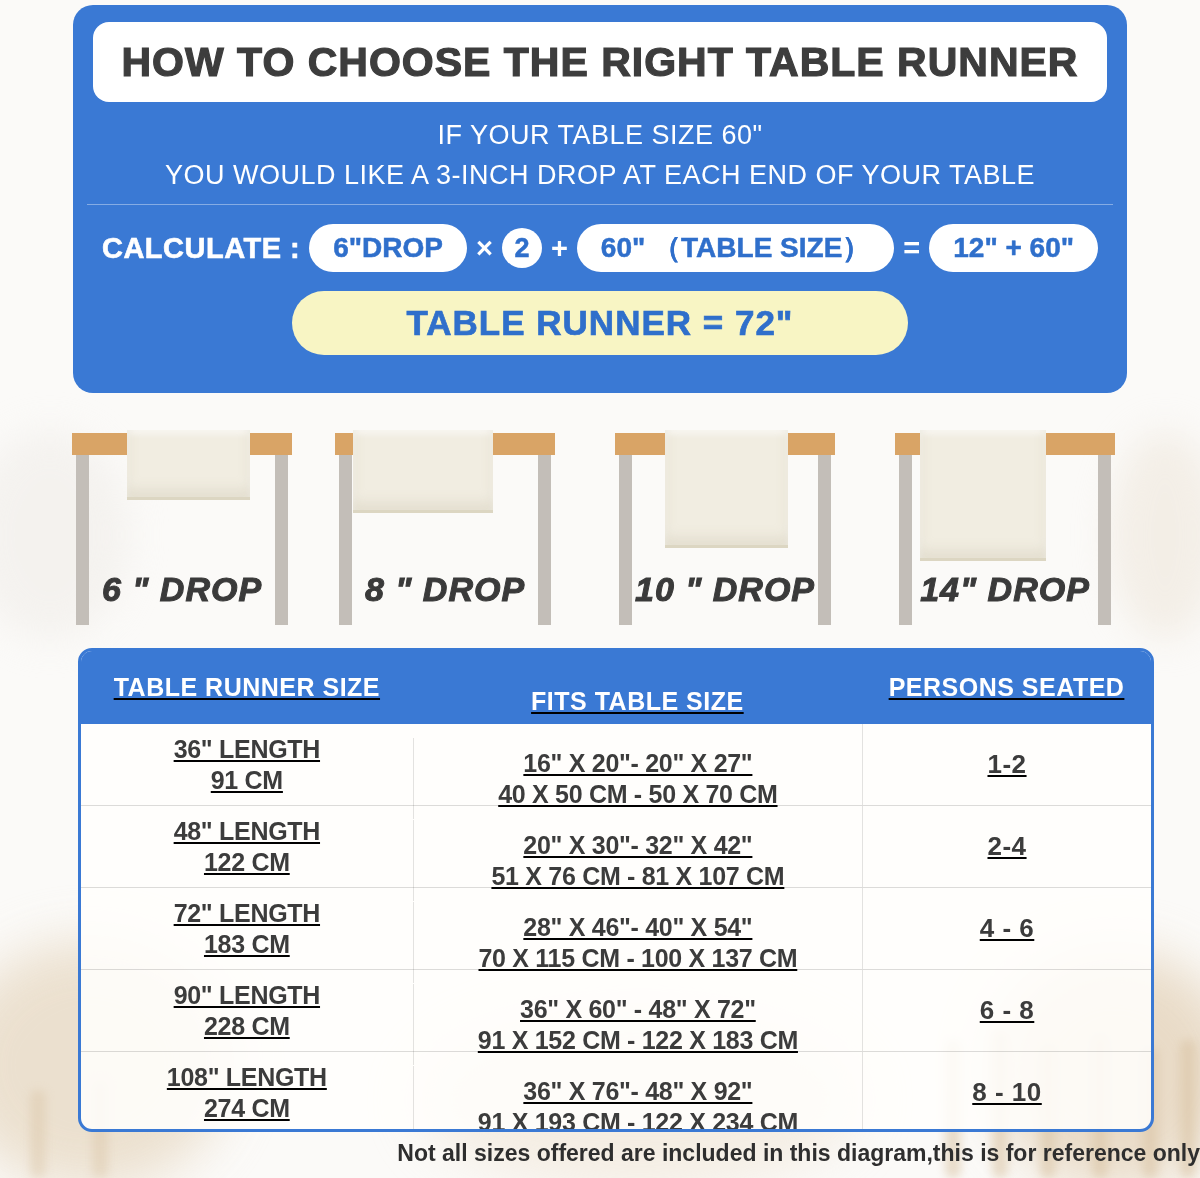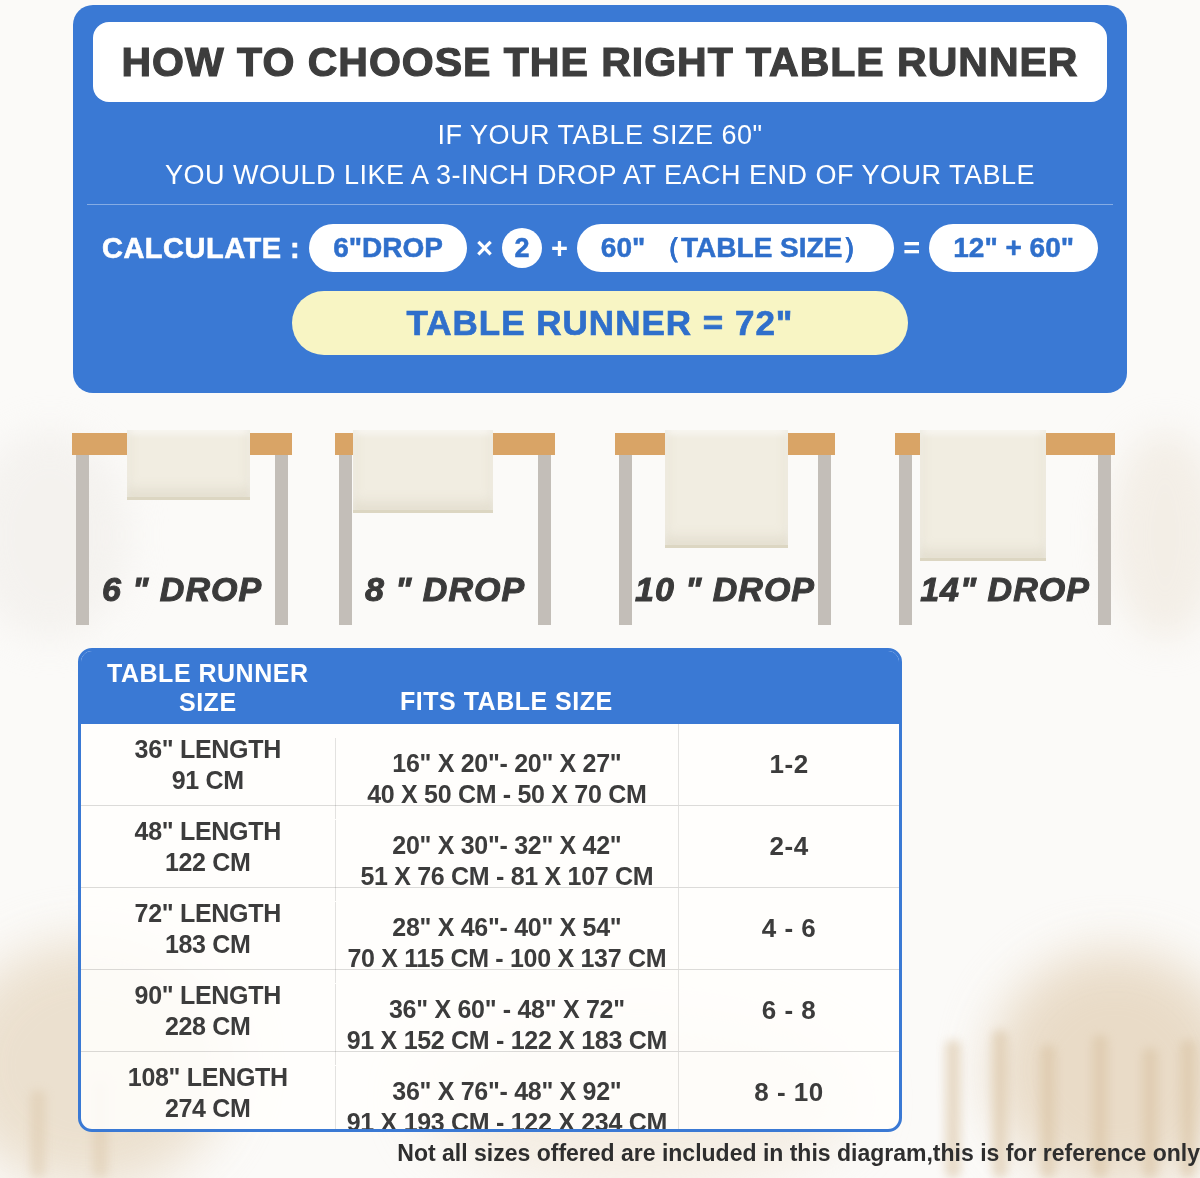--- a/index.html
+++ b/index.html
@@ -88,23 +88,23 @@
   .r3{left:50px;width:123px;height:115px;}
   .r4{left:25px;width:126px;height:128px;}
   .drop-label{
     position:absolute;left:0;top:145px;width:100%;text-align:center;
     font-size:34px;font-weight:bold;font-style:italic;color:#3a3a3a;
     letter-spacing:1px;-webkit-text-stroke:1px #3a3a3a;
   }
 
   
   .size-table{
-    position:absolute;left:78px;top:648px;width:824px;height:484px;
+    position:absolute;left:78px;top:648px;width:1076px;height:484px;
     box-sizing:border-box;border:3px solid #3a79d4;border-radius:14px;
-    overflow:hidden;background:rgba(255,254,252,.88);
+    overflow:hidden;background:rgba(255,254,252,.88);text-decoration:underline;
   }
   .thead{display:flex;height:73px;background:#3a79d4;align-items:center;}
   .th{color:#fff;font-size:25px;font-weight:bold;letter-spacing:.5px;text-align:center;}
   .c1{width:31%;} .c2{width:42%;margin-top:28px;} .c3{width:27%;}
   .trow{display:flex;height:81px;align-items:center;border-top:1px solid rgba(60,60,60,.18);}
   .trow.first{border-top:none;}
   .td{box-sizing:border-box;text-align:center;color:#3c3c3c;font-weight:bold;}
   .td.c2,.td.c3{border-left:1px solid rgba(60,60,60,.14);}
   .td.c2{height:100%;display:flex;flex-direction:column;justify-content:center;}
   .td.c3{height:100%;display:flex;align-items:center;justify-content:center;}
@@ -193,20 +193,21 @@
         <div class="runner r4"></div>
         <div class="drop-label">14" DROP</div>
       </div>
 
     </section>
 
     <section class="size-table">
       <div class="thead">
         <div class="th c1">TABLE RUNNER SIZE</div>
         <div class="th c2">FITS TABLE SIZE</div>
+        <div class="th c3">PERSONS SEATED</div>
       </div>
 
       <div class="trow first">
         <div class="td c1">
           <div class="cell-line">36" LENGTH</div>
           <div class="cell-line">91 CM</div>
         </div>
         <div class="td c2">
           <div class="cell-line">16" X 20"- 20" X 27"</div>
           <div class="cell-line">40 X 50 CM - 50 X 70 CM</div>

